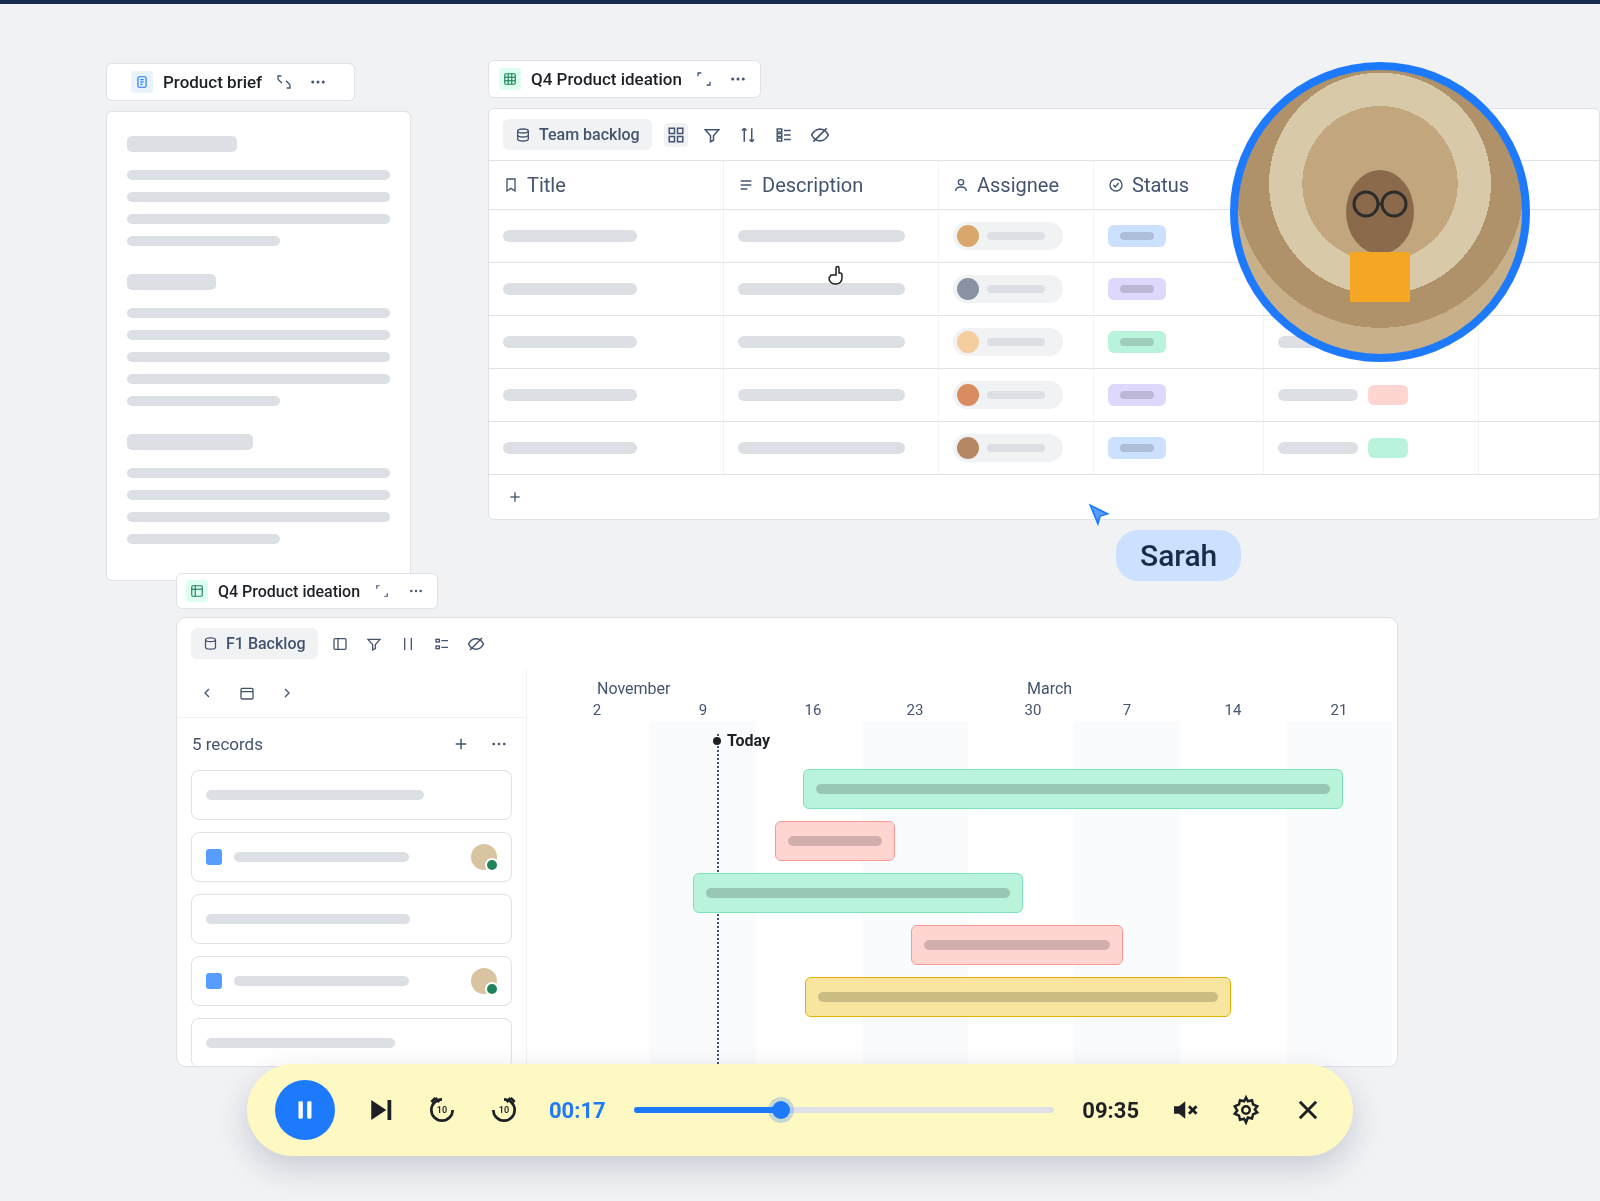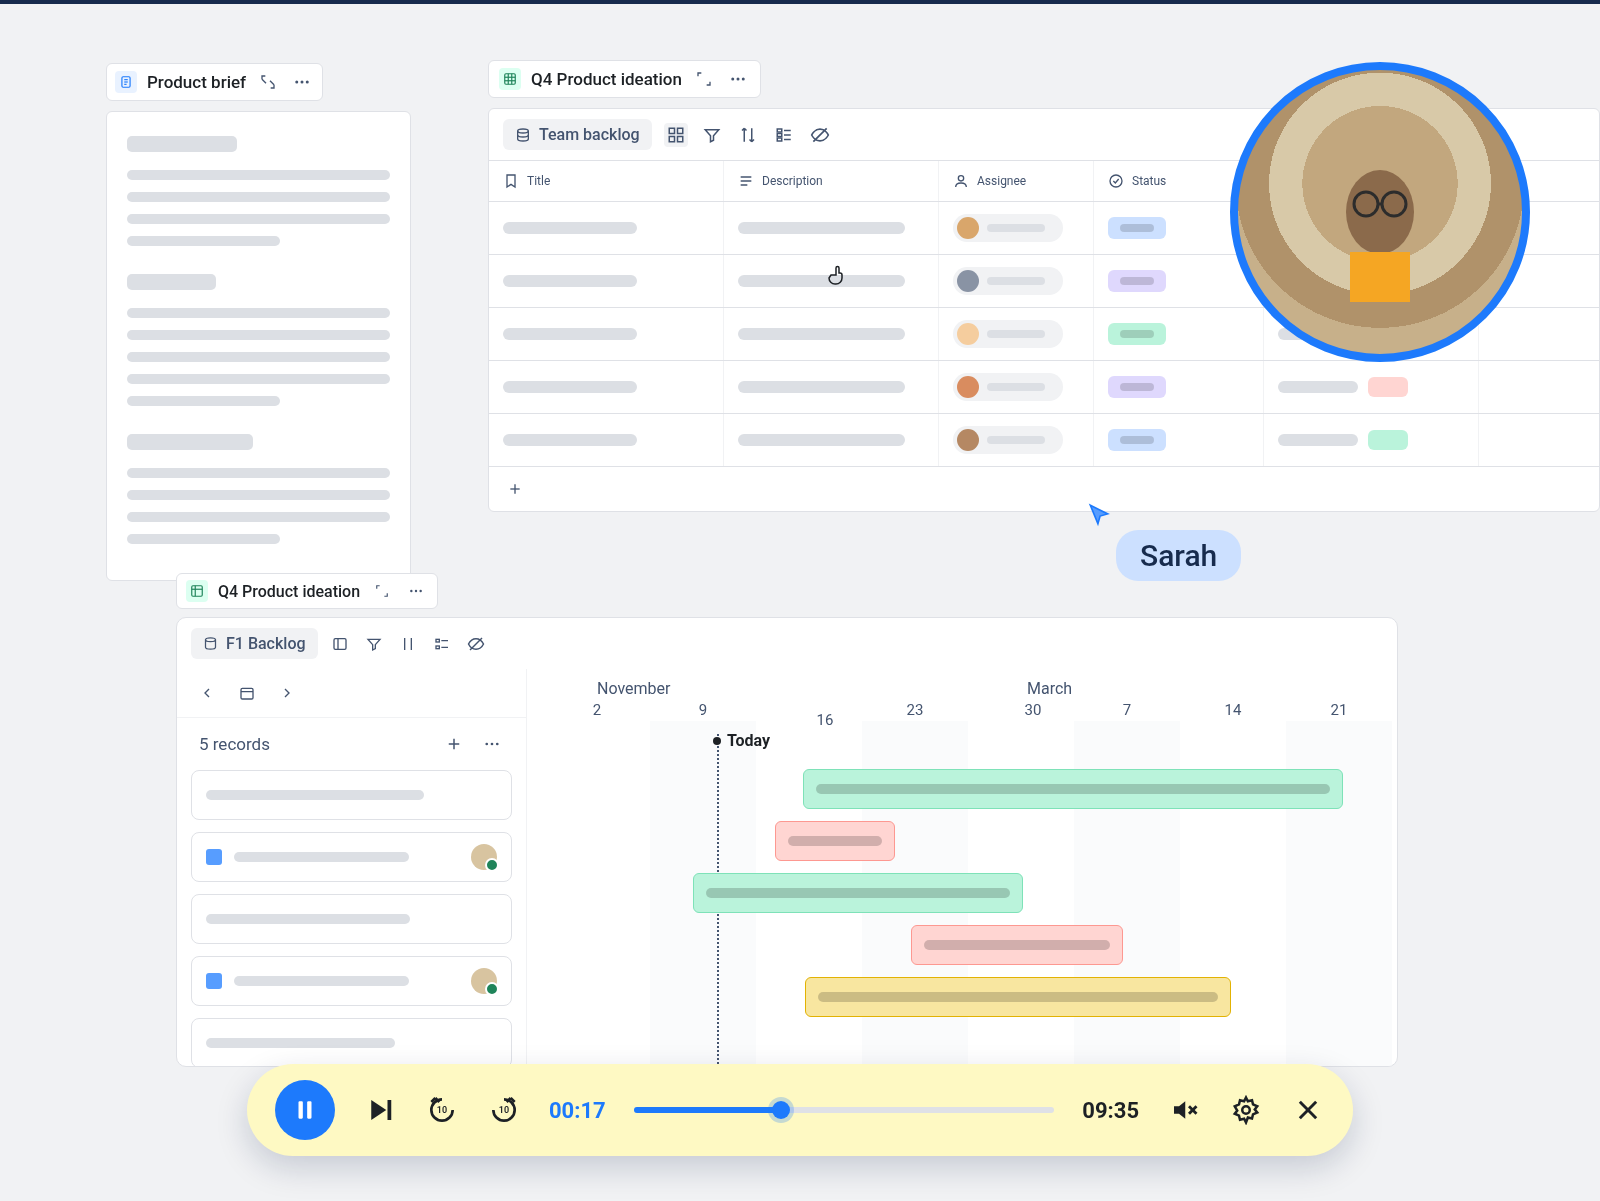--- a/index.html
+++ b/index.html
@@ -16,21 +16,21 @@
 
   
   .doc-card {
     position: absolute;
     left: 106px; top: 63px;
     width: 305px;
   }
   .doc-tab {
     display: inline-flex; align-items: center; gap:10px;
     background: #fff; border: 1px solid #dfe1e6; border-radius: 6px;
-    padding: 6px 8px; font-size: 17px; font-weight: 500;
+    padding: 6px 24px; font-size: 17px; font-weight: 500;
   }
   .doc-icon {
     width:22px; height:22px; border-radius:4px;
     background:#e9f2ff; display:flex; align-items:center; justify-content:center;
   }
   .doc-icon svg { width:14px; height:14px; stroke:#1d7afc; fill:none; stroke-width:2; }
   .expand-btn, .more-btn {
     width:24px; height:24px; display:flex; align-items:center; justify-content:center;
     color:#44546f; cursor:pointer;
   }
@@ -72,21 +72,21 @@
   .tool-ic.active { background:#f1f2f4; border-radius:4px; }
 
   .thead, .trow {
     display:grid;
     grid-template-columns: 235px 215px 155px 170px 215px 200px 1fr;
     border-top:1px solid #dfe1e6;
   }
   .thead { background:#fff; }
   .th, .td {
     padding:12px 14px; border-right:1px solid #f1f2f4; display:flex; align-items:center; gap:8px;
-    font-size:12px; color:#44546f;
+    font-size:20px; color:#44546f;
   }
   .th svg { width:16px; height:16px; stroke:#44546f; fill:none; stroke-width:2; }
   .cell-sk { height:12px; border-radius:6px; background:#dcdfe4; }
   .cell-sk.title { width:65%; }
   .cell-sk.desc { width:90%; }
   .assignee-chip {
     display:flex; align-items:center; gap:8px; background:#f1f2f4; border-radius:14px;
     padding:3px 4px; width:110px;
   }
   .avatar { width:22px; height:22px; border-radius:50%; flex-shrink:0; }
@@ -130,21 +130,21 @@
     padding:5px 9px; font-size:16px; font-weight:500;
   }
   .tl-body {
     margin-top:8px; background:#fff; border:1px solid #dfe1e6; border-radius:10px;
     height:450px; display:flex; flex-direction:column; overflow:hidden;
   }
   .tl-toolbar { display:flex; align-items:center; gap:10px; padding:10px 14px; }
   .tl-main { flex:1; display:flex; }
   .tl-side { width:350px; border-right:1px solid #f1f2f4; }
   .tl-nav { display:flex; align-items:center; gap:16px; padding:12px 18px; color:#44546f; border-bottom:1px solid #f1f2f4; }
-  .tl-records-head { display:flex; align-items:center; justify-content:space-between; padding:14px 22px; color:#44546f; font-size:17px;gap:11px;}
+  .tl-records-head { display:flex; align-items:center; justify-content:space-between; padding:14px 15px; color:#44546f; font-size:17px;gap:11px;}
   .tl-records-head .right { display:flex; gap:14px; }
   .rec-item {
     margin:0 14px 12px; border:1px solid #dfe1e6; border-radius:8px; height:50px;
     display:flex; align-items:center; padding:0 14px; gap:12px; position:relative;
   }
   .rec-item .cell-sk { width:60%; height:10px; }
   .rec-item .mini-ic { width:16px; height:16px; background:#579dff; border-radius:3px; }
   .rec-item .mini-av { width:26px; height:26px; border-radius:50%; background:#d8c4a0; margin-left:auto; position:relative;}
   .rec-item .mini-av::after { content:""; position:absolute; right:-2px; bottom:-2px; width:10px; height:10px; border-radius:50%; background:#1f845a; border:2px solid #fff;}
 
@@ -624,21 +624,21 @@
       </div>
 
       <div class="tl-chart">
         <div class="tl-months" id="tl-months">
             <span style="left: 70px;">November</span>
             <span style="left: 500px;">March</span>
           </div>
         <div class="tl-days" id="tl-days">
             <span style="left: 70px;">2</span>
             <span style="left: 176px;">9</span>
-            <span style="left: 298px; margin-top: 10px;">16</span>
+            <span style="left: 286px;">16</span>
             <span style="left: 388px;">23</span>
             <span style="left: 506px;">30</span>
             <span style="left: 600px;">7</span>
             <span style="left: 706px;">14</span>
             <span style="left: 812px;">21</span>
           </div>
         <div id="tl-gridbars">
             <div class="tl-gridcol" style="left: 123px;"></div>
             <div class="tl-gridcol" style="left: 335px;"></div>
             <div class="tl-gridcol" style="left: 547px;"></div>

